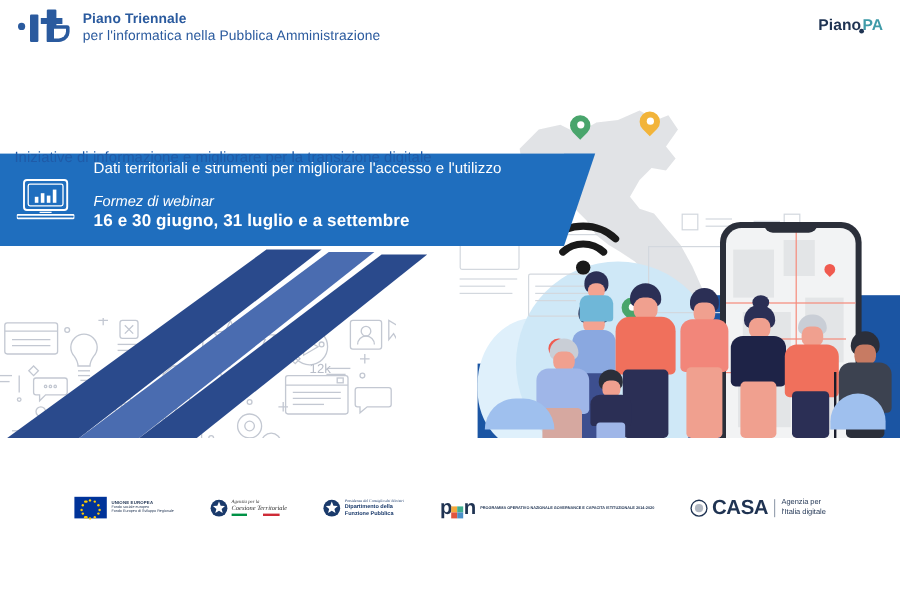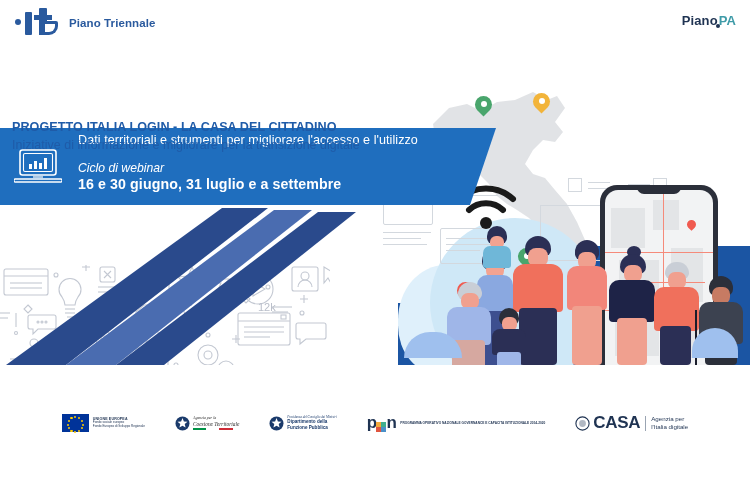--- a/index.html
+++ b/index.html
@@ -149,20 +149,21 @@
       <div class="pt-mark">
         <span class="dot"></span>
         <span class="bar-i"></span>
         <span class="t-cross"></span>
         <span class="t-stem"></span>
         <span class="t-bowl"></span>
         <span class="t-cut"></span>
       </div>
       <div class="pt-text">
         <div class="l1">Piano Triennale</div>
+        <div class="l2">per l'informatica nella Pubblica Amministrazione</div>
       </div>
     </div>
     <div class="formez"><span>Piano</span><span class="fdot"></span><span class="pa">PA</span></div>
   </div>
 
   <div class="art">
 
     <div class="italy">
       <svg viewBox="0 0 215 240" xmlns="http://www.w3.org/2000/svg">
         <path fill="#e0e2e5" d="M28,46 L44,30 L62,26 L76,33 L92,24 L110,22 L128,14 L142,22 L152,18 L160,30 L150,44
@@ -456,26 +457,25 @@
         <rect x="9.5" y="5.5" width="29" height="18" rx="1.5" fill="none" stroke="#ffffff" stroke-width="1.1"></rect>
         <rect x="15" y="16" width="3" height="5" fill="#ffffff"></rect>
         <rect x="20" y="13" width="3" height="8" fill="#ffffff"></rect>
         <rect x="25" y="15" width="3" height="6" fill="#ffffff"></rect>
         <rect x="30" y="10" width="3" height="11" fill="#ffffff"></rect>
         <path d="M1,31 h46 a1,1 0 0 1 -1,3 h-44 a1,1 0 0 1 -1,-3 z" fill="none" stroke="#ffffff" stroke-width="1.4"></path>
         <line x1="19" y1="29" x2="29" y2="29" stroke="#ffffff" stroke-width="1.2"></line>
       </svg>
     </div>
     <div class="b-line1">Dati territoriali e strumenti per migliorare l'accesso e l'utilizzo</div>
-    <div class="b-line2">Ciclo di webinar</div>
+    <div class="b-line2">Formez di webinar</div>
     <div class="b-line3">16 e 30 giugno, 31 luglio e a settembre</div>
   </div>
 
   <div class="titles">
-    <div class="t-main">PROGETTO ITALIA LOGIN - LA CASA DEL CITTADINO</div>
     <div class="t-sub">Iniziative di informazione e migliorare per la transizione digitale</div>
   </div>
 
   <div class="footer">
 
     <div class="logo-item eu">
       <div class="flag">
         <span class="star" style="left:12.4px;top:2.2px"></span>
         <span class="star" style="left:16.2px;top:3.2px"></span>
         <span class="star" style="left:19px;top:6px"></span>

